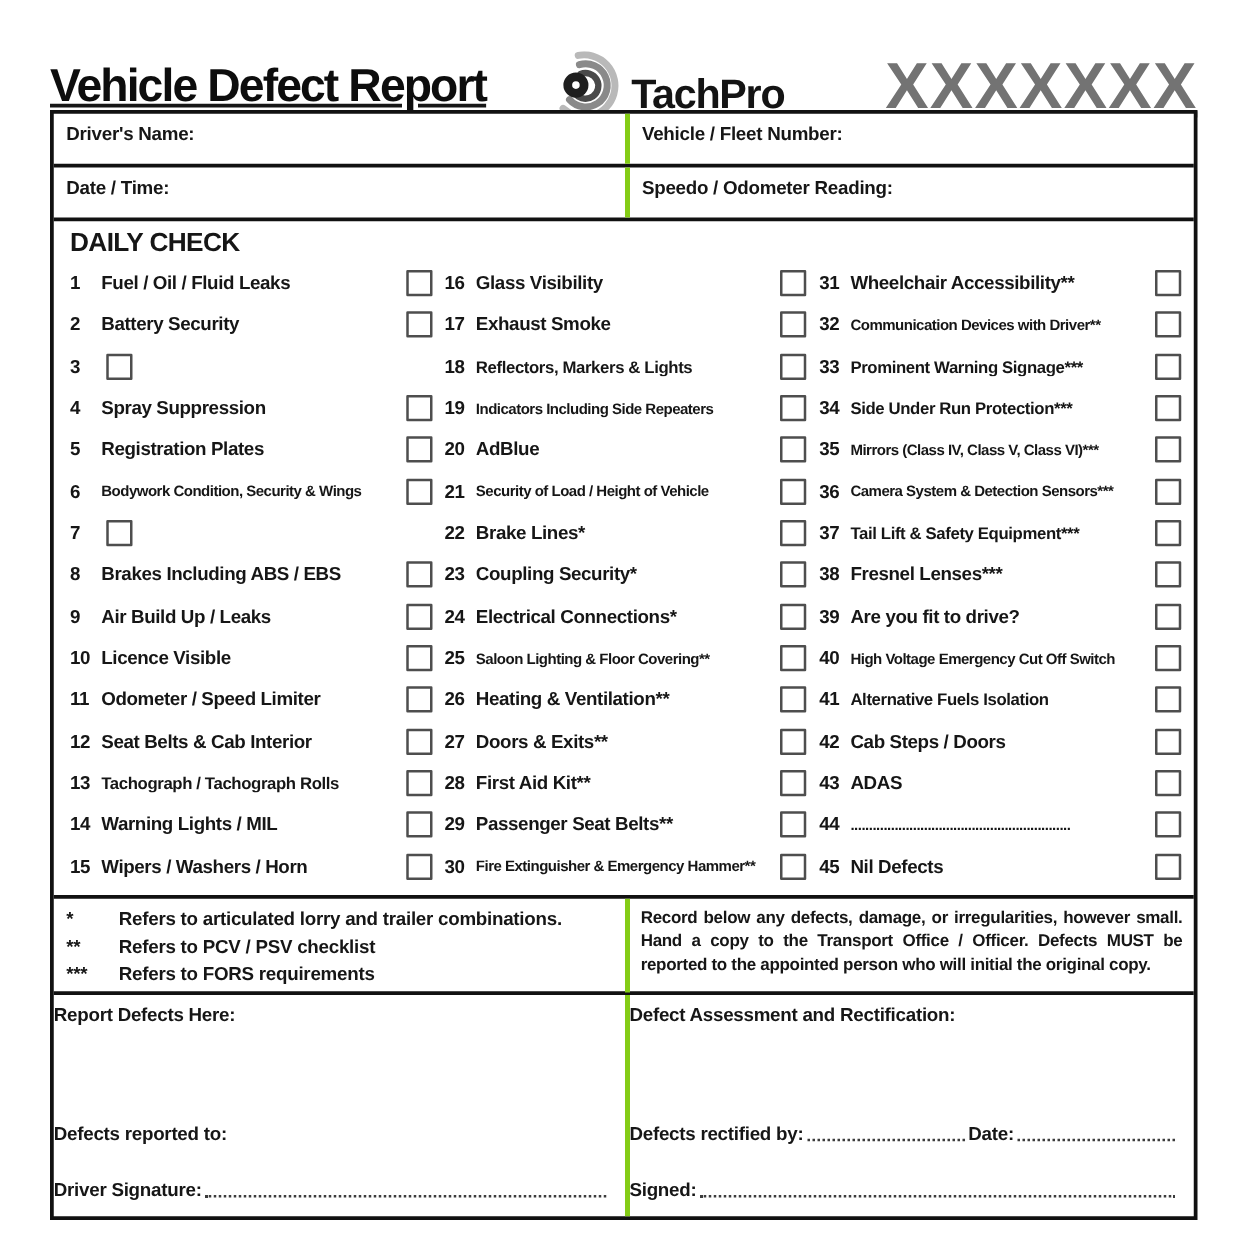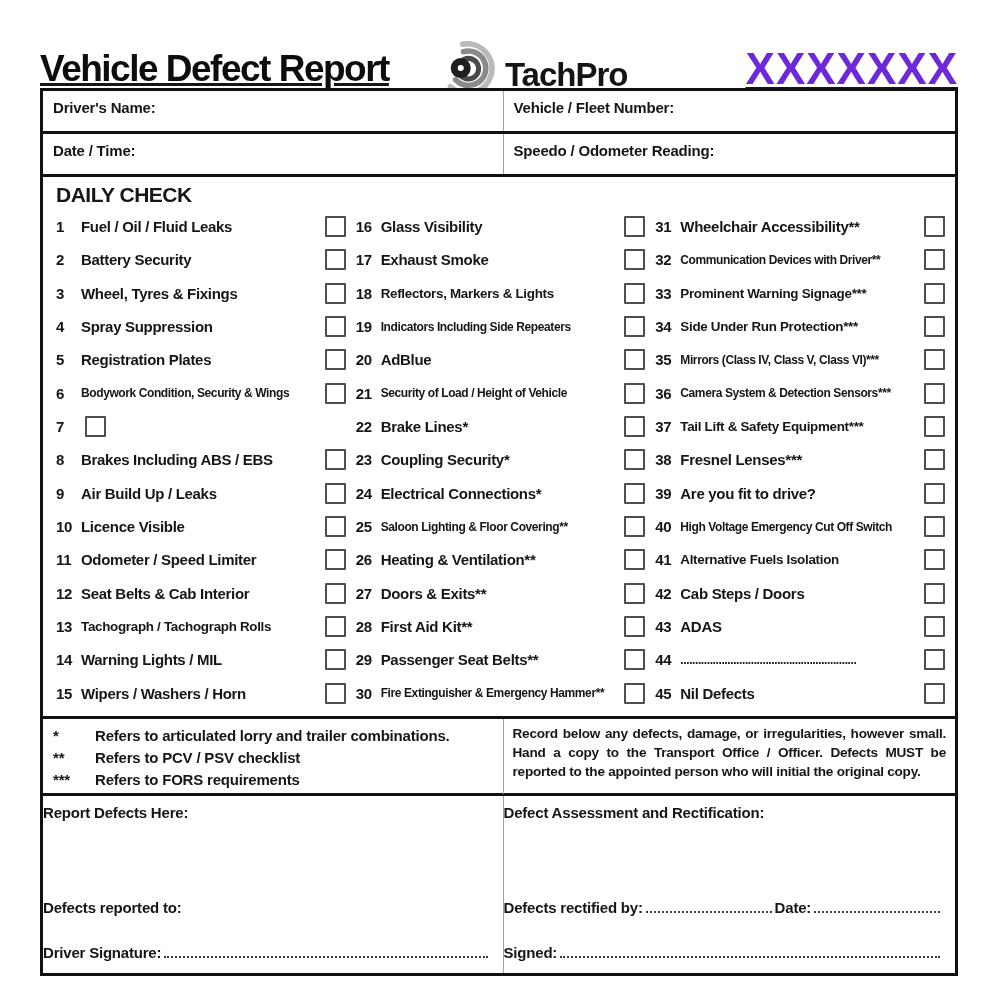--- a/index.html
+++ b/index.html
@@ -4,26 +4,26 @@
 <style>
   html,body{margin:0;padding:0;background:#ffffff;}
   body{width:1000px;height:1000px;position:relative;font-family:"Liberation Sans",sans-serif;color:#161616;overflow:hidden;}
 
   
   .hdr{position:absolute;left:40px;top:40px;width:918px;height:58px;display:flex;align-items:center;text-decoration:underline;}
   .page-title{font-size:37px;font-weight:700;letter-spacing:-1.5px;color:#0d0d0d;white-space:nowrap;}
   .brand{display:flex;align-items:center;margin-left:54px;}
   .brand svg{display:block;}
   .brand-name{font-size:33px;font-weight:700;letter-spacing:-1px;color:#141414;margin-left:6px;margin-top:12px;}
-  .serial{margin-left:auto;font-size:44px;font-weight:700;color:#6d28d9;letter-spacing:1px;white-space:nowrap;}
+  .serial{margin-left:auto;font-size:52px;font-weight:700;color:#737373;letter-spacing:1px;white-space:nowrap;}
 
   
   .form{position:absolute;left:40px;top:88px;width:918px;height:888px;border:3px solid #111;box-sizing:border-box;display:flex;flex-direction:column;background:#fff;}
   .split{display:grid;grid-template-columns:50.5% 49.5%;}
-  .split > .cell-l{border-right:1px solid #84cc16;box-sizing:border-box;}
+  .split > .cell-l{border-right:4px solid #84cc16;box-sizing:border-box;}
   .rowline{border-bottom:3px solid #111;}
   .info-cell{height:40px;box-sizing:border-box;padding:8px 0 0 10px;font-size:15px;font-weight:600;letter-spacing:-0.2px;}
 
   
   .daily{height:542px;box-sizing:border-box;padding:5px 10px 6px 13px;display:flex;flex-direction:column;}
   .daily-title{font-size:21px;font-weight:700;letter-spacing:-0.5px;margin:1px 0 3px 0;}
   .check-grid{flex:1;display:grid;grid-template-columns:1fr 1fr 1fr;column-gap:10px;}
   .check-col{display:flex;flex-direction:column;}
   .check-item{flex:1;display:flex;align-items:center;min-width:0;}
   .ck-num{width:25px;flex-shrink:0;font-size:15px;font-weight:700;letter-spacing:-0.3px;}
@@ -100,21 +100,20 @@
             <span class="ck-label">Fuel / Oil / Fluid Leaks</span>
             <span class="ck-box"></span>
           </div>
           <div class="check-item">
             <span class="ck-num">2</span>
             <span class="ck-label">Battery Security</span>
             <span class="ck-box"></span>
           </div>
           <div class="check-item">
             <span class="ck-num">3</span>
-            <span class="ck-label">Wheel, Tyres &amp; Fixings</span>
             <span class="ck-box"></span>
           </div>
           <div class="check-item">
             <span class="ck-num">4</span>
             <span class="ck-label">Spray Suppression</span>
             <span class="ck-box"></span>
           </div>
           <div class="check-item">
             <span class="ck-num">5</span>
             <span class="ck-label">Registration Plates</span>

